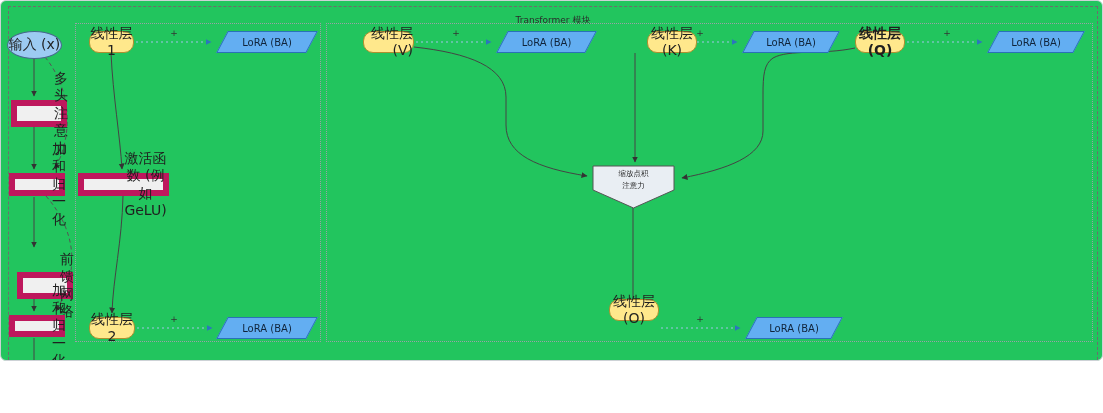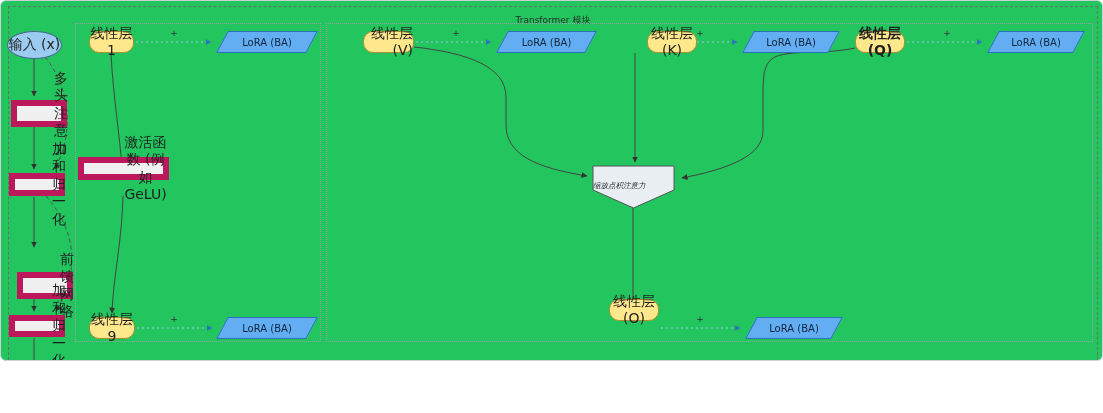--- a/index.html
+++ b/index.html
@@ -9,22 +9,22 @@
   .title{position:absolute;top:7px;left:0;right:0;text-align:center;font-size:9px;color:#2b2b2b;}
   .node{position:absolute;display:flex;align-items:center;justify-content:center;text-align:center;
         font-size:14px;color:#1f1f1f;box-sizing:border-box;line-height:1.25;}
   .rect-yellow{background:#ffe88c;border:1px solid #ae8f2f;border-radius:10px;}
   .rect-gray{background:#f0f0f0;border:6px solid #be185d;padding-left:44px;}
   .ellipse{background:#9ccbf2;border:1px solid #46688c;border-radius:50%;}
   .para{position:absolute;display:flex;align-items:center;justify-content:center;font-size:10px;color:#10243a;box-sizing:border-box;}
   .para-bg{position:absolute;left:7px;right:7px;top:0;bottom:0;background:#63aef2;border:1px solid #2a72b8;transform:skewX(-28deg);box-sizing:border-box;}
   .para span{position:relative;}
   .plus{position:absolute;font-size:9px;color:#333;transform:translateX(-50%);}
-  .pentagon-label{position:absolute;left:592px;top:167px;width:81px;height:36px;display:flex;flex-direction:row;
-        align-items:center;justify-content:flex-start;font-size:7.5px;color:#1f1f1f;line-height:1.6;font-style:italic;}
+  .pentagon-label{position:absolute;left:592px;top:167px;width:81px;height:36px;display:flex;flex-direction:column;
+        align-items:center;justify-content:flex-start;font-size:7.5px;color:#1f1f1f;line-height:1.6;}
   svg.edges{position:absolute;left:0;top:0;width:1103px;height:413px;pointer-events:none;}
 </style>
 </head>
 <body>
 
 <div class="canvas">
 
   <div class="outer">
     <div class="title">Transformer 模块</div>
   </div>
@@ -75,22 +75,22 @@
   <div class="node rect-gray" style="left:16px;top:250px;width:54px;height:27px;margin-top:21px;">前馈网络</div>
   <div class="node rect-gray" style="left:8px;top:314px;width:56px;height:22px;">加和归一化</div>
   <div class="node ellipse" style="left:6px;top:381px;width:55px;height:26px;">输出 (h)</div>
 
   <div class="node rect-yellow" style="left:88px;top:30px;width:45px;height:22px;">线性层 1</div>
   <div class="para" style="left:214px;top:30px;width:104px;height:22px;">
     <div class="para-bg"></div>
     <span>LoRA (BA)</span>
   </div>
   <div class="plus" style="left:173px;top:27px;">+</div>
-  <div class="node rect-gray" style="left:77px;top:156px;width:91px;height:23px;">激活函数 (例如 GeLU)</div>
-  <div class="node rect-yellow" style="left:88px;top:316px;width:46px;height:22px;">线性层 9</div>
+  <div class="node rect-gray" style="left:77px;top:172px;width:91px;height:23px;">激活函数 (例如 GeLU)</div>
+  <div class="node rect-yellow" style="left:88px;top:316px;width:46px;height:22px;">线性层 2</div>
   <div class="para" style="left:214px;top:316px;width:104px;height:22px;">
     <div class="para-bg"></div>
     <span>LoRA (BA)</span>
   </div>
   <div class="plus" style="left:173px;top:313px;">+</div>
 
   <div class="node rect-yellow" style="left:362px;top:30px;width:51px;height:22px;text-align:right;">线性层 (V)</div>
   <div class="para" style="left:494px;top:30px;width:103px;height:22px;">
     <div class="para-bg"></div>
     <span>LoRA (BA)</span>

